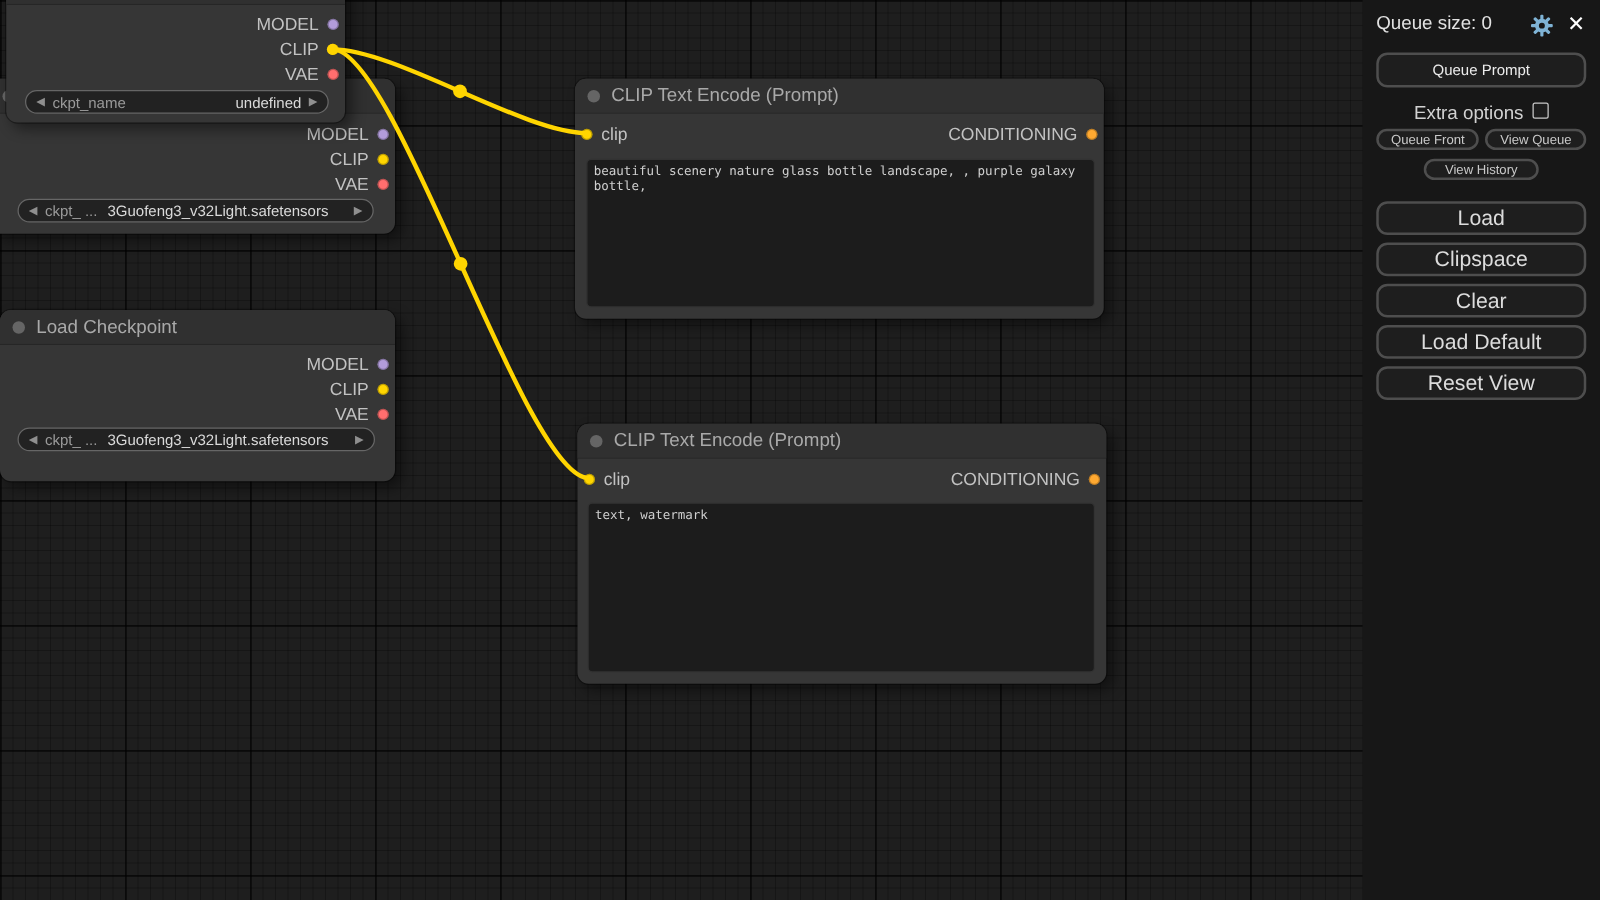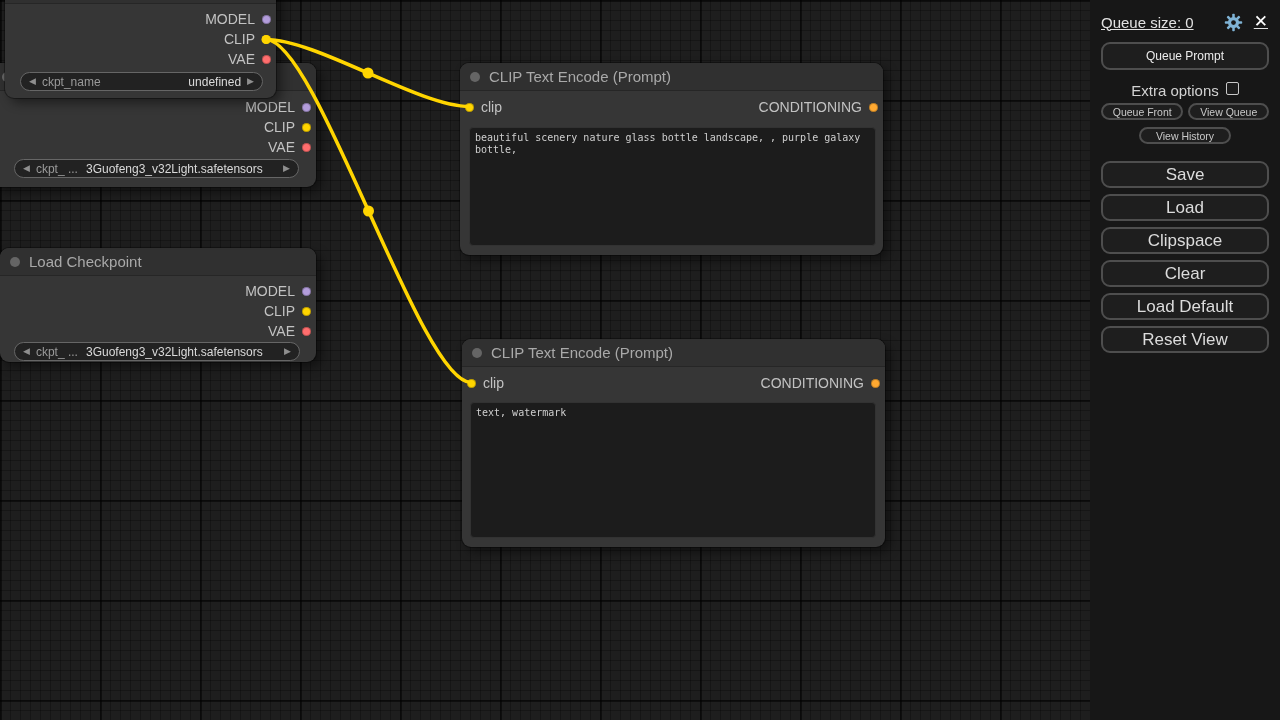--- a/index.html
+++ b/index.html
@@ -68,21 +68,21 @@
     resize:none;overflow:hidden;outline:none;
   }
   
   .wires{position:absolute;left:0;top:0;z-index:5;pointer-events:none;}
   
   .sidebar{
     position:absolute;left:1090px;top:0;width:190px;height:720px;
     background:#171717;z-index:20;box-sizing:border-box;
     padding:10px 11px 0 11px;color:#e0e0e0;
   }
-  .queue-row{display:flex;align-items:center;height:24px;font-size:15px;color:#e2e2e2;text-decoration:underline;}
+  .queue-row{display:flex;height:24px;font-size:15px;color:#e2e2e2;}
   .queue-row .spacer{flex:1;}
   .gear-btn{width:20px;height:20px;display:flex;align-items:center;justify-content:center;cursor:pointer;margin-right:9px;}
   .close-btn{font-size:17px;color:#ffffff;line-height:20px;cursor:pointer;padding:0 1px;}
   .btn{
     display:block;width:100%;box-sizing:border-box;
     background:#1e1e1e;border:2px solid #4e4e4e;border-radius:9px;
     color:#dcdcdc;font-family:"Liberation Sans",sans-serif;
     cursor:pointer;text-align:center;
   }
   .btn.primary{height:28px;font-size:12px;color:#ececec;margin-top:8px;}
@@ -145,21 +145,21 @@
     <span class="dot vae"></span>
   </div>
   <div class="widget" style="left:22px;right:17px;top:96px;">
     <span class="arrow">◀</span>
     <span>ckpt_ ...</span>
     <span class="wvalue" style="text-align:left;padding-left:2px;">3Guofeng3_v32Light.safetensors</span>
     <span class="arrow">▶</span>
   </div>
 </div>
 
-<div class="node" style="left:0px;top:248px;width:316px;height:114px;">
+<div class="node" style="left:0px;top:248px;width:316px;height:137px;">
   <div class="node-title">
     <span class="tdot"></span>
     <span>Load Checkpoint</span>
   </div>
   <div class="slot out" style="top:33px;">
     <span>MODEL</span>
     <span class="dot model"></span>
   </div>
   <div class="slot out" style="top:53px;">
     <span>CLIP</span>
@@ -253,20 +253,19 @@
 
   <div class="small-row">
     <button class="btn small">Queue Front</button>
     <button class="btn small">View Queue</button>
   </div>
   <div class="small-row">
     <button class="btn small hist">View History</button>
   </div>
 
   <div class="actions">
-    <button class="btn big">Save</button>
     <button class="btn big">Load</button>
     <button class="btn big">Clipspace</button>
     <button class="btn big">Clear</button>
     <button class="btn big">Load Default</button>
     <button class="btn big">Reset View</button>
   </div>
 </div>
 
 </body></html>

